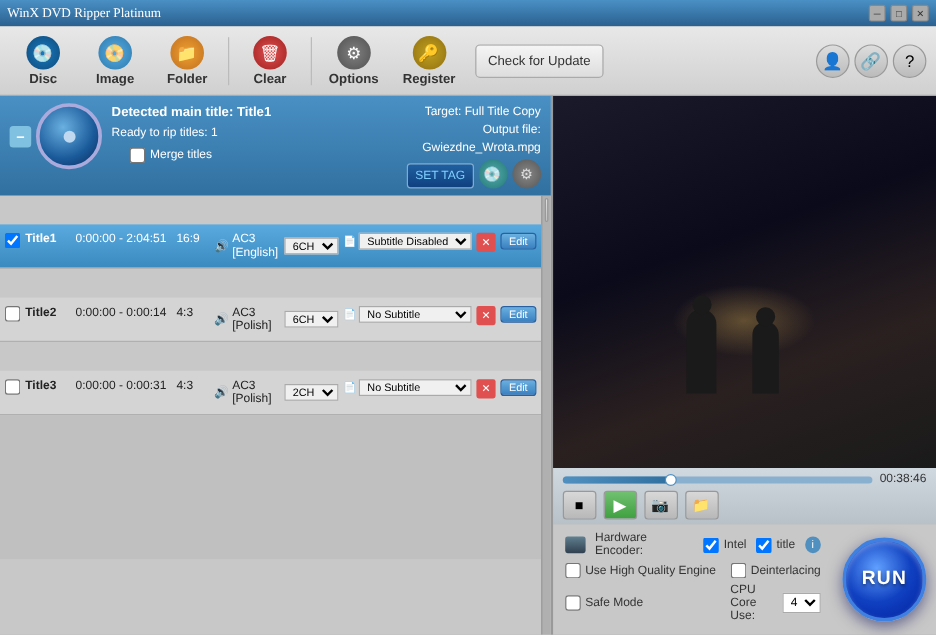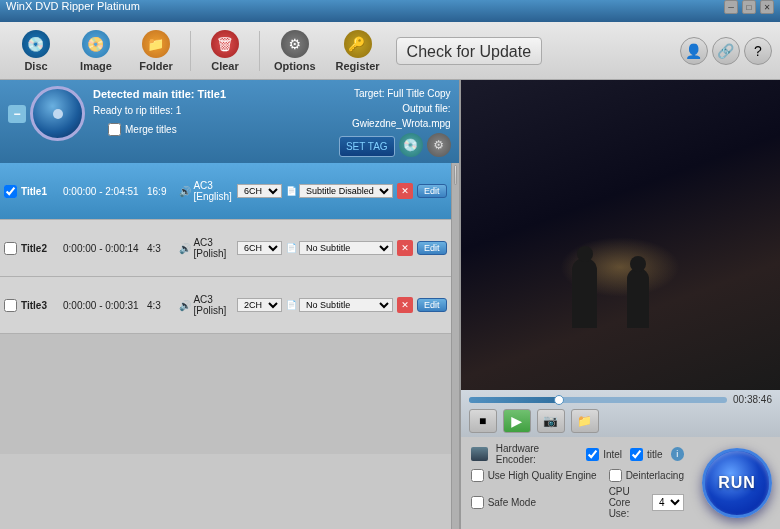--- a/index.html
+++ b/index.html
@@ -10,23 +10,25 @@
       font-family: Arial, sans-serif;
       font-size: 11px;
       overflow: hidden;
     }
 
     
     #title-bar {
       height: 22px;
       background: linear-gradient(to bottom, #4a90c4, #2a6090);
       display: flex;
+      align-items: center;
       justify-content: space-between;
       padding: 0 6px;
       color: white;
+      font-family: Liberation Serif, serif;
     }
     #title-bar .window-controls {
       display: flex;
       gap: 4px;
     }
     #title-bar .win-btn {
       width: 14px;
       height: 14px;
       background: #aaa;
       border: 1px solid #888;
@@ -214,28 +216,29 @@
     .disc-icon-gear { background: radial-gradient(circle, #888, #555); color: #ddd; }
 
     
     #title-list {
       flex: 1;
       overflow-y: auto;
       background: #c8c8c8;
     }
     .title-row {
       display: flex;
-      align-items: center;
-      padding: 17px 4px;
+      align-items: flex-start;
+      padding: 7px 4px;
       border-bottom: 1px solid #b0b0b0;
       gap: 4px;
       background: #d4d4d4;
       font-size: 10px;
       color: #222;
       min-height: 30px;
+      margin-top: 24px;
     }
     .title-row.active {
       background: linear-gradient(to bottom, #5aaae0, #3a8ac0);
       color: white;
     }
     .title-row .row-check { cursor: pointer; flex-shrink: 0; }
     .title-row .row-name { font-weight: bold; min-width: 38px; }
     .title-row .row-time { min-width: 80px; color: inherit; }
     .title-row .row-ratio { min-width: 28px; }
     .title-row .row-audio { display: flex; align-items: center; gap: 2px; min-width: 90px; }
@@ -545,21 +548,21 @@
   </div>
   <div class="toolbar-separator"></div>
   <div class="toolbar-btn">
     <div class="icon-circle icon-options">⚙</div>
     <span class="btn-label">Options</span>
   </div>
   <div class="toolbar-btn">
     <div class="icon-circle icon-register">🔑</div>
     <span class="btn-label">Register</span>
   </div>
-  <button class="bottom-btn" id="check-update-btn" style="height:28px;font-size:16px;margin-left:4px;">Check for Update</button>
+  <button class="bottom-btn" id="check-update-btn" style="height:28px;font-size:11px;margin-left:4px;">Check for Update</button>
   <div class="toolbar-right-icons">
     <div class="user-icon-btn">👤</div>
     <div class="user-icon-btn">🔗</div>
     <div class="user-icon-btn">?</div>
   </div>
 </div>
 
 <div id="main-content">
 
   <div id="left-panel">

